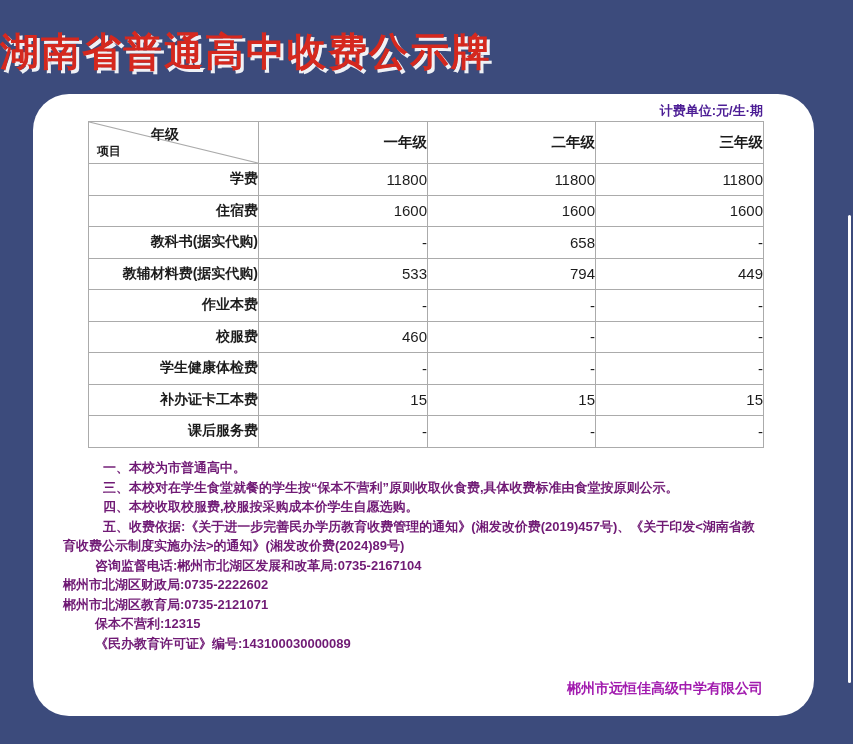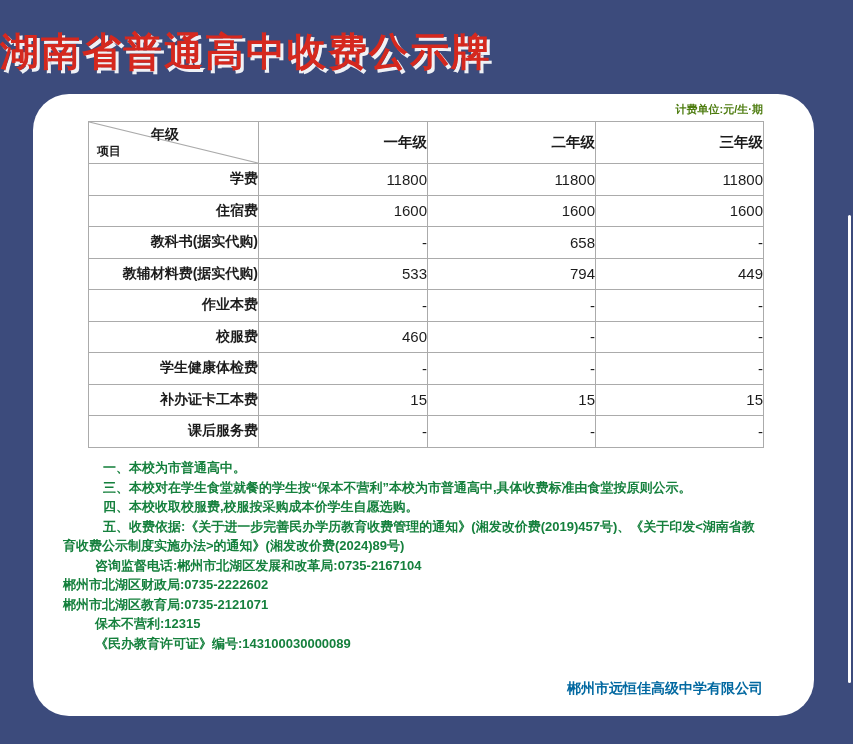--- a/index.html
+++ b/index.html
@@ -18,49 +18,49 @@
     color:#d5281e;
     text-shadow:3px 3px 0 rgba(255,255,255,0.92);
   }
   .card {
     position:absolute; left:33px; top:94px;
     width:781px; height:622px;
     background:#ffffff; border-radius:36px;
   }
   .unit {
     position:absolute; top:8px; right:51px;
-    font-size:11px; font-weight:700; color:#4d7c0f;
+    font-size:13px; font-weight:700; color:#4c1d95;
   }
   .fee-table {
     position:absolute; left:55px; top:27px; width:675px;
     border-collapse:collapse; table-layout:fixed;
   }
   .fee-table th, .fee-table td {
     border:1px solid #ababab; text-align:right; padding:0;
     background:#ffffff;
   }
   .fee-table thead th { height:41px; font-size:14.5px; font-weight:700; }
   .fee-table tbody td { height:30.5px; }
   .rlabel { font-weight:700; font-size:14px; }
   .rval   { font-weight:500; font-size:15px; }
   .corner { position:relative; }
   .corner svg { position:absolute; left:0; top:0; width:100%; height:100%; display:block; }
   .c-top { position:absolute; top:4px;  left:62px; font-size:14px; font-weight:700; }
   .c-bot { position:absolute; bottom:3px; left:8px; font-size:12px; font-weight:700; }
   .notes {
     position:absolute; left:30px; top:364px; width:702px;
-    font-size:13px; line-height:19.5px; font-weight:600; color:#15803d;
+    font-size:13px; line-height:19.5px; font-weight:600; color:#701a75;
   }
   .notes p { margin:0; word-break:break-all; }
   .np  { text-indent:40px; }
   .nc  { text-indent:32px; }
   .sub { margin-left:93px; }
   .company {
     position:absolute; right:51px; top:586px;
-    font-size:14px; font-weight:700; color:#0369a1;font-family:Liberation Serif, serif;
+    font-size:14px; font-weight:700; color:#a21caf;font-family:Liberation Serif, serif;
   }
   .edge-line {
     position:absolute; left:848px; top:215px;
     width:3px; height:468px; background:#ffffff; border-radius:2px;
   }
 </style>
 </head>
 <body>
 
 <h1 class="title">湖南省普通高中收费公示牌</h1>
@@ -143,21 +143,21 @@
         <td class="rlabel">课后服务费</td>
         <td class="rval">-</td>
         <td class="rval">-</td>
         <td class="rval">-</td>
       </tr>
     </tbody>
   </table>
 
   <div class="notes">
     <p class="np">一、本校为市普通高中。</p>
-    <p class="np">三、本校对在学生食堂就餐的学生按“保本不营利”本校为市普通高中,具体收费标准由食堂按原则公示。</p>
+    <p class="np">三、本校对在学生食堂就餐的学生按“保本不营利”原则收取伙食费,具体收费标准由食堂按原则公示。</p>
     <p class="np">四、本校收取校服费,校服按采购成本价学生自愿选购。</p>
     <p class="np">五、收费依据:《关于进一步完善民办学历教育收费管理的通知》(湘发改价费(2019)457号)、《关于印发&lt;湖南省教育收费公示制度实施办法&gt;的通知》(湘发改价费(2024)89号)</p>
     <p class="nc">咨询监督电话:郴州市北湖区发展和改革局:0735-2167104</p>
     <p class="sub">郴州市北湖区财政局:0735-2222602</p>
     <p class="sub">郴州市北湖区教育局:0735-2121071</p>
     <p class="nc">保本不营利:12315</p>
     <p class="nc">《民办教育许可证》编号:143100030000089</p>
   </div>
 
   <div class="company">郴州市远恒佳高级中学有限公司</div>

